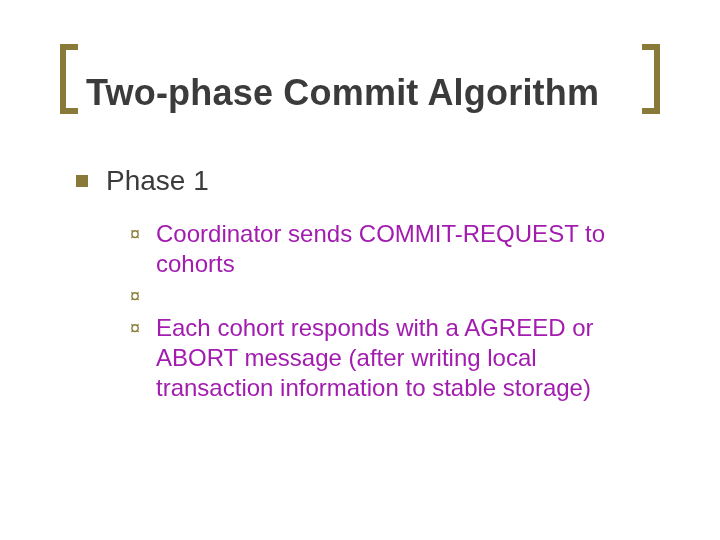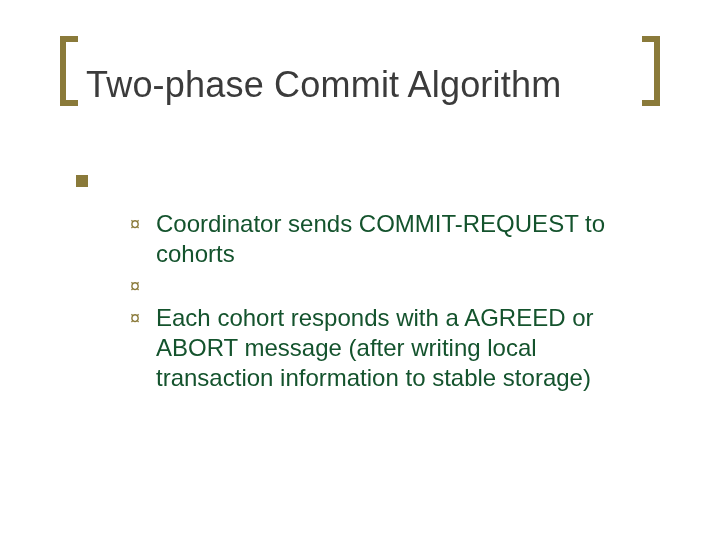--- a/index.html
+++ b/index.html
@@ -13,24 +13,25 @@
     overflow: hidden;
   }
   .slide {
     position: relative;
     width: 720px;
     height: 540px;
     box-sizing: border-box;
   }
   .title-wrap {
     position: absolute;
-    top: 36px;
+    top: 44px;
     left: 60px;
     right: 60px;
     height: 70px;
+    font-weight: bold;
   }
   .bracket {
     position: absolute;
     width: 18px;
     height: 70px;
     border-top: 6px solid #8a7a3a;
     border-bottom: 6px solid #8a7a3a;
     box-sizing: border-box;
   }
   .bracket.left { left: 0; border-left: 6px solid #8a7a3a; }
@@ -79,38 +80,39 @@
   .lvl2 .bullet {
     font-size: 18px;
     color: #8a7a3a;
     line-height: 30px;
     margin-right: 16px;
     flex: 0 0 auto;
     font-family: Arial, sans-serif;
   }
   .lvl2 .text {
     font-size: 24px;
-    color: #14532d;
+    color: #a21caf;
     line-height: 30px;
   }
 </style>
 </head>
 <body>
 
 <div class="slide">
 
   <div class="title-wrap">
     <div class="bracket left"></div>
     <div class="title">Two-phase Commit Algorithm</div>
     <div class="bracket right"></div>
   </div>
 
   <div class="body">
     <div class="lvl1">
       <div class="bullet"></div>
+      <div class="text">Phase 1</div>
     </div>
 
     <div class="sublist">
       <div class="lvl2">
         <div class="bullet">¤</div>
         <div class="text">Coordinator sends COMMIT-REQUEST to cohorts</div>
       </div>
       <div class="lvl2">
         <div class="bullet">¤</div>
       </div>

